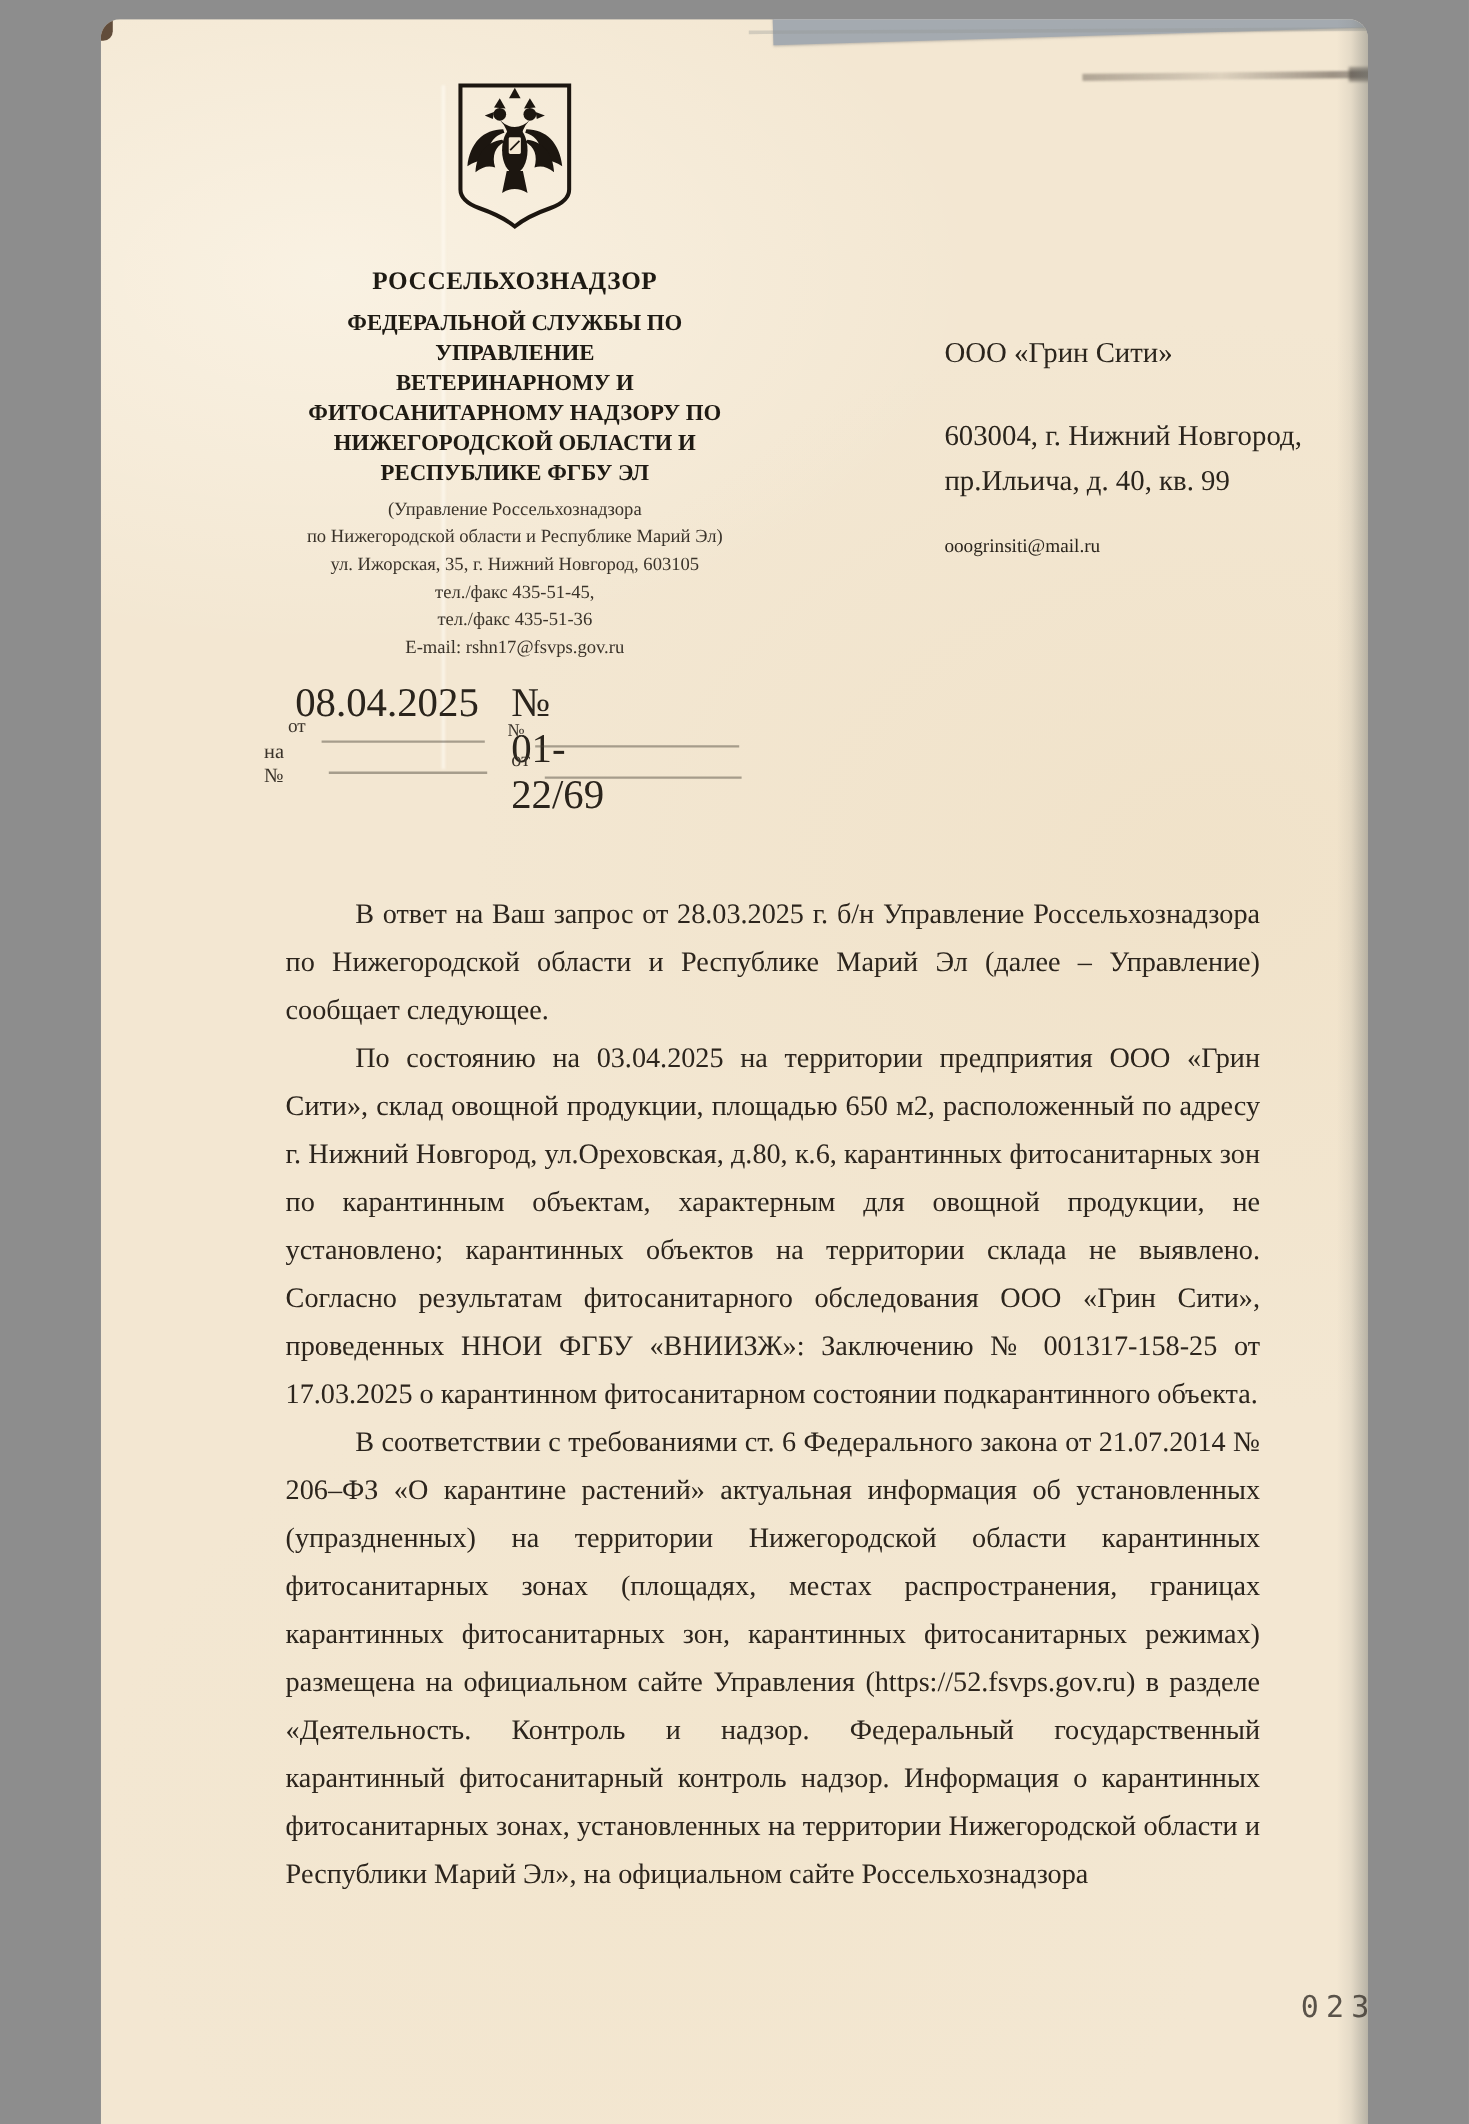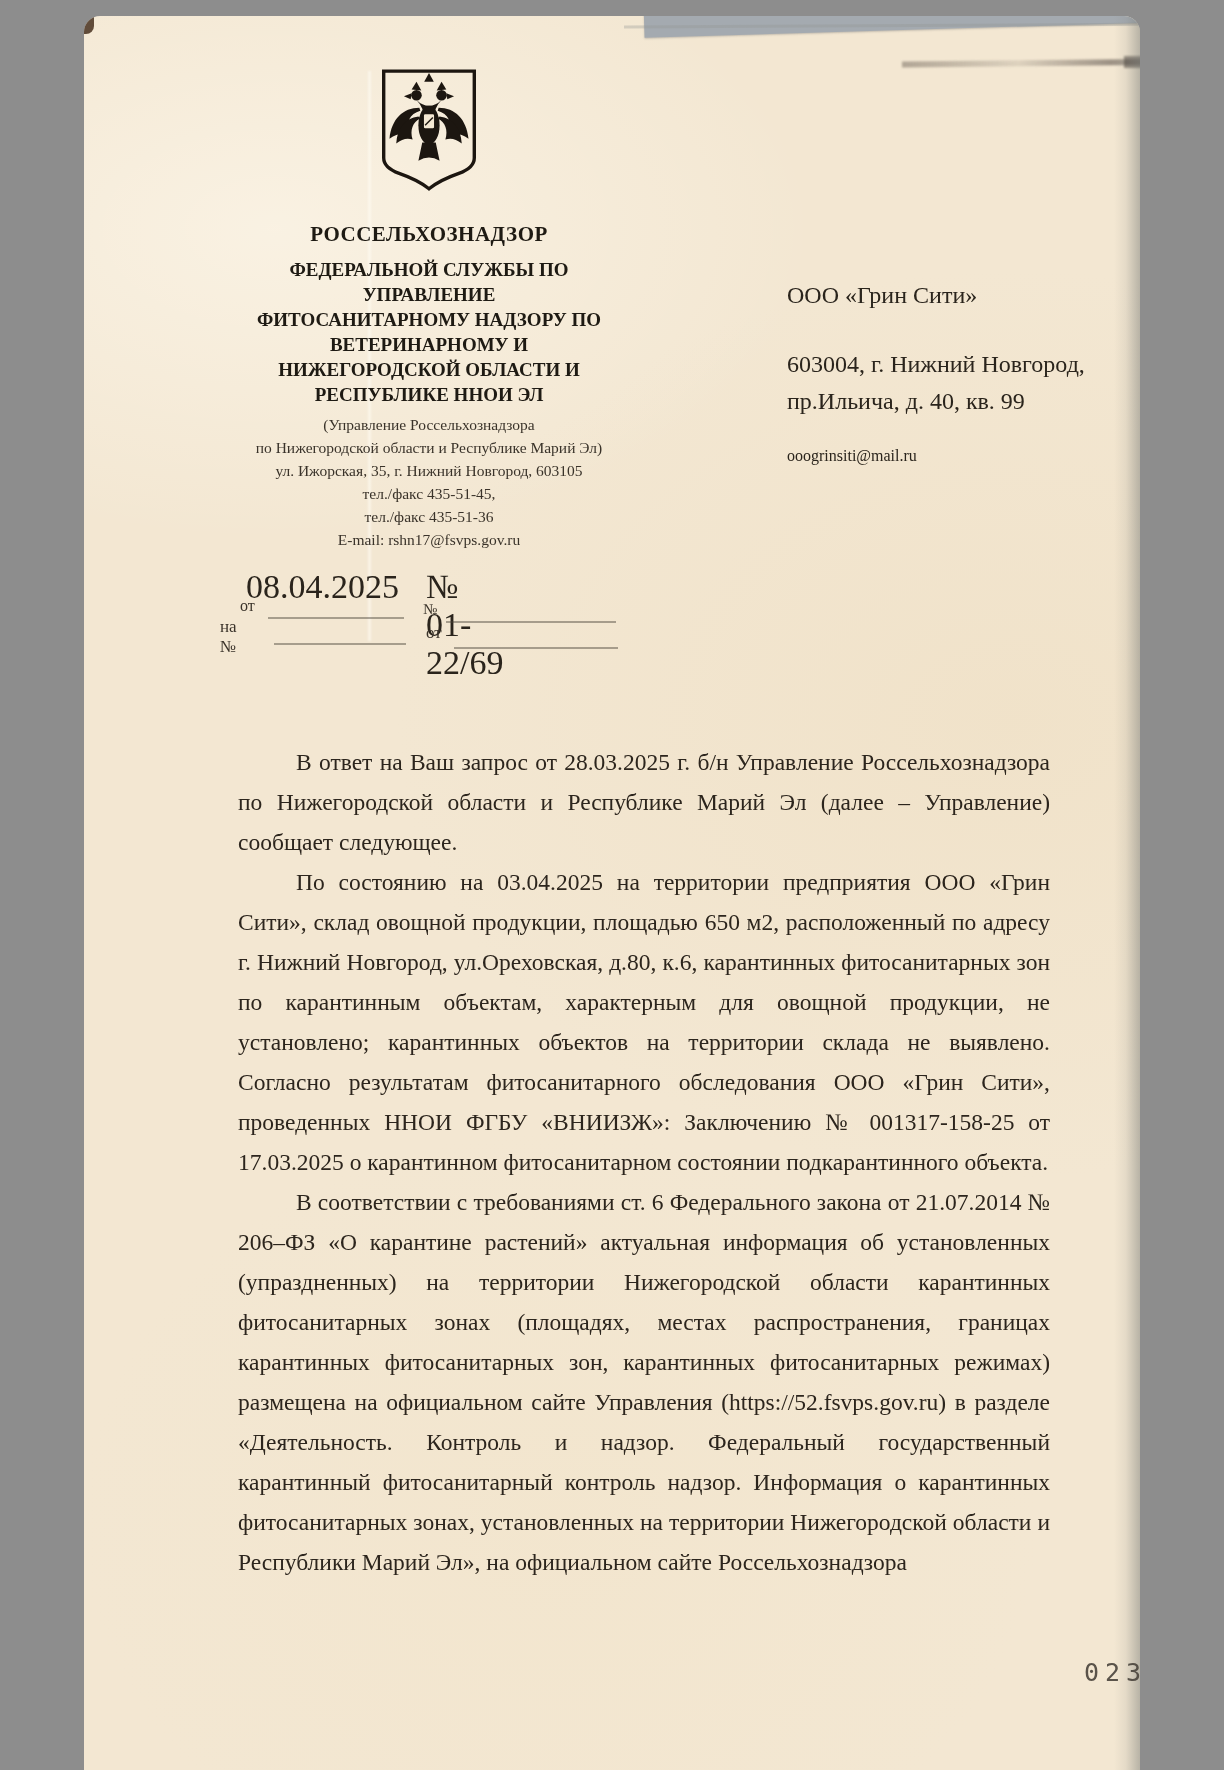--- a/index.html
+++ b/index.html
@@ -108,24 +108,24 @@
           <path d="M66 53 C80 55 88 65 89 81 C83 76 77 75 72 77 C75 67 72 59 64 55 Z"></path>
           <path d="M48 80 L62 80 L66 99 Q55 92 44 99 Z"></path>
         </g>
         <rect x="49" y="50" width="12" height="16" rx="2" fill="#f4e8d3" stroke="#1c1610" stroke-width="1.5"></rect>
         <path d="M51 62 L59 54" stroke="#1c1610" stroke-width="1.5" fill="none"></path>
       </svg>
     </div>
     <div class="org-name">РОССЕЛЬХОЗНАДЗОР</div>
     <div class="org-line">ФЕДЕРАЛЬНОЙ СЛУЖБЫ ПО</div>
     <div class="org-line">УПРАВЛЕНИЕ</div>
+    <div class="org-line">ВЕТЕРИНАРНОМУ И</div>
     <div class="org-line">ФИТОСАНИТАРНОМУ НАДЗОРУ ПО</div>
-    <div class="org-line">ВЕТЕРИНАРНОМУ И</div>
     <div class="org-line">НИЖЕГОРОДСКОЙ ОБЛАСТИ И</div>
-    <div class="org-line">РЕСПУБЛИКЕ ННОИ ЭЛ</div>
+    <div class="org-line">РЕСПУБЛИКЕ ФГБУ ЭЛ</div>
     <div class="org-sub">
       <div class="org-sub-line">(Управление Россельхознадзора</div>
       <div class="org-sub-line">по Нижегородской области и Республике Марий Эл)</div>
       <div class="org-sub-line">ул. Ижорская, 35, г. Нижний Новгород, 603105</div>
       <div class="org-sub-line">тел./факс 435-51-45,</div>
       <div class="org-sub-line">тел./факс 435-51-36</div>
       <div class="org-sub-line">E-mail: rshn17@fsvps.gov.ru</div>
     </div>
   </header>
 

